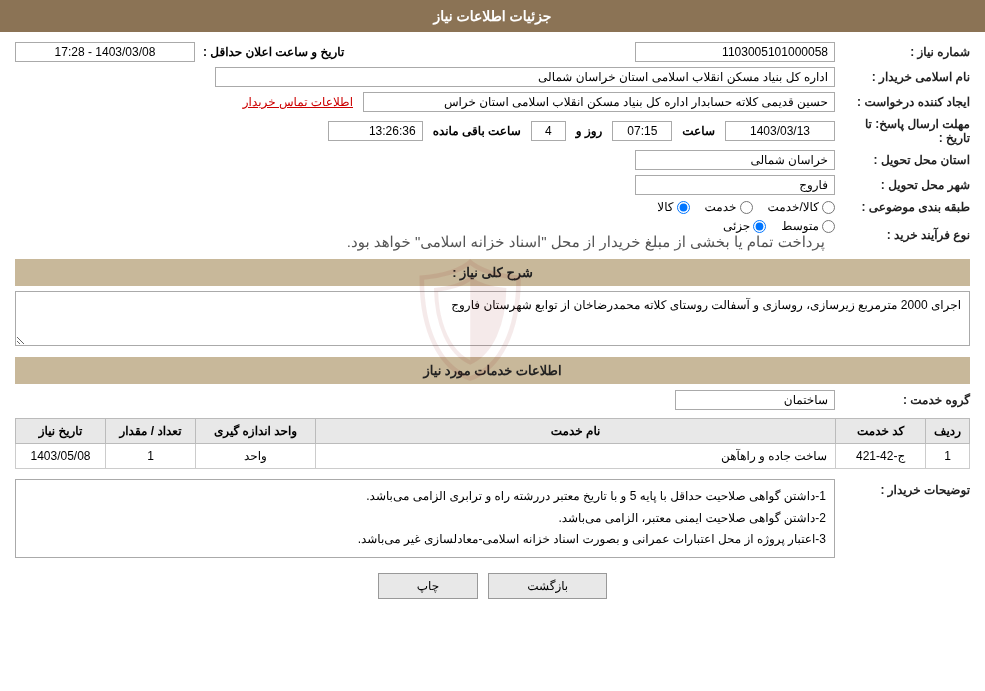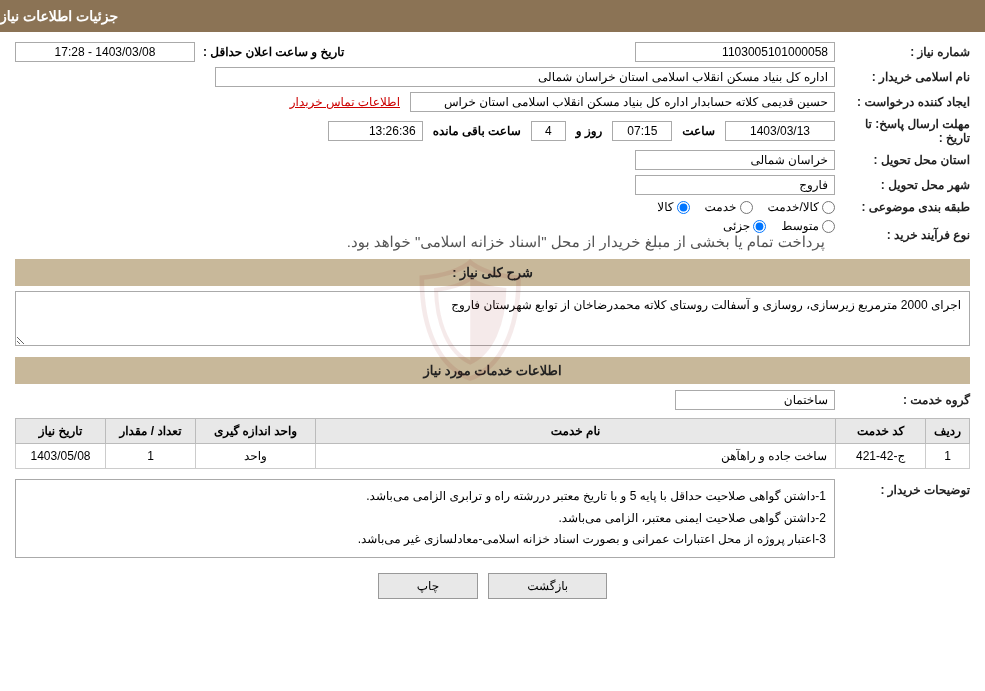--- a/index.html
+++ b/index.html
@@ -11,21 +11,21 @@
     }
     .page-container {
       width: 985px;
       min-height: 691px;
       background: #fff;
       margin: 0 auto;
     }
     .header {
       background: #8B7355;
       color: #fff;
-      text-align: left;
+      text-align: center;
       padding: 8px 0;
       font-size: 14px;
       font-weight: bold;
     }
     .content {
       padding: 10px 15px;
     }
     .link-text {
       color: #c00;
       text-decoration: underline;
@@ -182,21 +182,21 @@
     <div class="info-row" style="margin-bottom:5px;">
       <span class="info-label">نام اسلامی خریدار :</span>
       <span class="info-value">
         <span class="inline-box" style="width:620px; display:inline-block;">اداره کل بنیاد مسکن انقلاب اسلامی استان خراسان شمالی</span>
       </span>
     </div>
 
     <div class="info-row" style="margin-bottom:5px;">
       <span class="info-label">ایجاد کننده درخواست :</span>
       <span class="info-value">
-        <span class="inline-box" style="width:425px; display:inline-block;">حسین قدیمی کلاته حسابدار اداره کل بنیاد مسکن انقلاب اسلامی استان خراس</span>
+        <span class="inline-box" style="width:472px; display:inline-block;">حسین قدیمی کلاته حسابدار اداره کل بنیاد مسکن انقلاب اسلامی استان خراس</span>
         &nbsp;
         <span class="link-text">اطلاعات تماس خریدار</span>
       </span>
     </div>
 
     <div class="info-row" style="margin-bottom:5px;">
       <span class="info-label">مهلت ارسال پاسخ: تا تاریخ :</span>
       <span class="info-value">
         <span class="date-time-box" style="min-width:110px;">1403/03/13</span>
         &nbsp;

